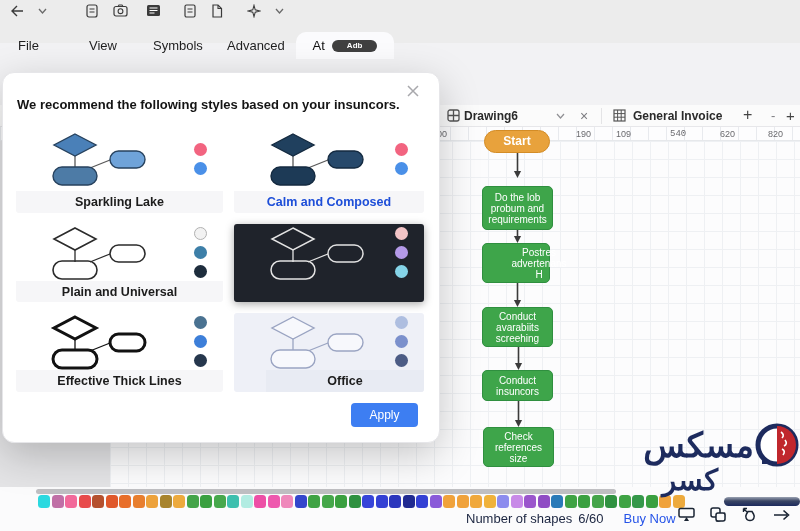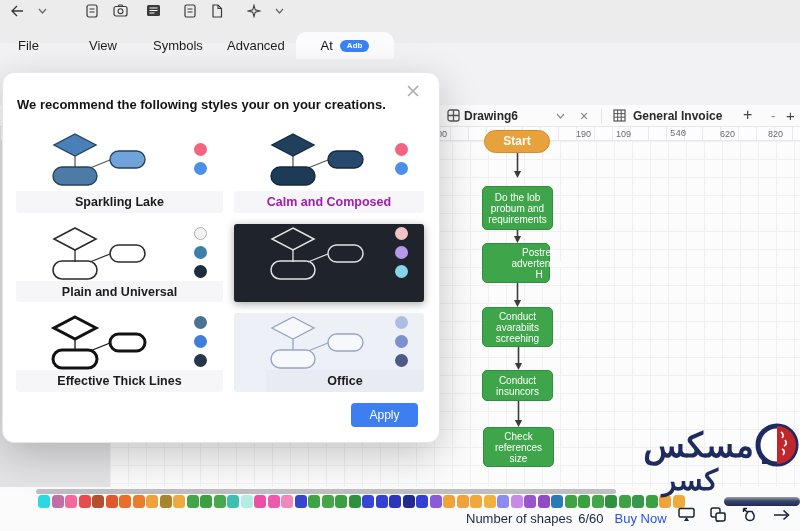--- a/index.html
+++ b/index.html
@@ -7,21 +7,21 @@
   body { position:relative; background:#f2f2f4; }
 
   
   .topbar { position:absolute; left:0; top:0; width:800px; height:43px; background:#ececec; z-index:30; }
   .quick-icons { position:absolute; left:10px; top:3px; height:15px; display:flex; align-items:center; gap:14px; color:#3a3a3a; }
   .quick-icons svg { display:block; }
   .menu-row { position:absolute; left:0; top:16px; width:800px; height:27px;margin-top:16px; }
   .menu-item { position:absolute; top:6px; font-size:13px; color:#1f1f1f; cursor:default; }
   .at-tab { position:absolute; left:296px; top:0; width:98px; height:27px; background:#fbfbfd; border-radius:10px 10px 0 0; display:flex; align-items:center; justify-content:center; gap:7px; }
   .at-label { font-size:13px; color:#111; }
-  .at-badge { background:#3b82f6; color:#fff; font-size:8px; font-weight:bold; border-radius:8px; padding:2px 7px; line-height:1;text-align:right; }
+  .at-badge { background:#404040; color:#fff; font-size:8px; font-weight:bold; border-radius:8px; padding:2px 15px; line-height:1;text-align:right; }
 
   
   .doc-tabbar { position:absolute; left:0; top:105px; width:800px; height:22px; background:#fbfbfb; border-bottom:1px solid #e7e7ea; z-index:5; }
   .doc-tabbar .sep { position:absolute; left:601px; top:3px; width:1px; height:16px; background:#e4e4e6; }
   .tab-label { position:absolute; top:4px; font-size:12px; font-weight:bold; color:#2a2a2a; }
   .tab-glyph { position:absolute; color:#7c7c80; font-size:13px; top:3px; }
   .ruler { position:absolute; left:0; top:127px; width:800px; height:14px; background:#fdfdfe; border-bottom:1px solid #e6e8eb; z-index:5;
            background-image:linear-gradient(90deg,#e8eaee 1px,transparent 1px); background-size:18px 14px; }
   .ruler-num { position:absolute; top:2px; font-size:9px; color:#6a6a6e; }
 
@@ -173,21 +173,21 @@
     <div class="fc-node fc-process" style="left: 482px; top: 243px; width: 68px; height: 40px; color: rgb(255, 255, 255); background: rgb(62, 165, 74); border-color: rgb(47, 143, 63); padding-left: 48px;">Postres advertenans H</div>
     <div class="fc-node fc-process" style="left: 482px; top: 307px; width: 71px; height: 40px; color: rgb(255, 255, 255); background: rgb(62, 165, 74); border-color: rgb(47, 143, 63);">Conduct avarabiits screehing</div>
     <div class="fc-node fc-process" style="left: 482px; top: 370px; width: 71px; height: 31px; color: rgb(255, 255, 255); background: rgb(62, 165, 74); border-color: rgb(47, 143, 63);">Conduct insuncors</div>
     <div class="fc-node fc-process" style="left: 483px; top: 427px; width: 71px; height: 40px; color: rgb(255, 255, 255); background: rgb(62, 165, 74); border-color: rgb(47, 143, 63);">Check references size</div>
   </div>
 
 <div class="dialog">
   <svg class="dialog-close" viewBox="0 0 16 16">
       <path d="M3 3 L13 13 M13 3 L3 13" stroke="#a8a8ac" stroke-width="1.5"></path>
     </svg>
-  <div class="dialog-title">We recommend the following styles your on your creations.</div>
+  <div class="dialog-title">We recommend the following styles based on your insuncors.</div>
   <div id="cards-grid">
       <div class="style-card" style="background: rgb(255, 255, 255);">
         <div class="preview">
           <svg width="122" height="57" viewBox="0 0 122 57">
             <line x1="37" y1="26" x2="37" y2="38" stroke="#5a5a5a" stroke-width="1.3"></line>
             <line x1="52" y1="38" x2="72" y2="30" stroke="#5a5a5a" stroke-width="1.3"></line>
             <polygon points="37,4 58,15 37,26 16,15" fill="#4a80b8" stroke="#27425e" stroke-width="1.4"></polygon>
             <rect x="15" y="37" width="44" height="18" rx="9" fill="#4d7ba6" stroke="#27425e" stroke-width="1.4"></rect>
             <rect x="72" y="21" width="35" height="17" rx="8.5" fill="#6fa3d9" stroke="#27425e" stroke-width="1.4"></rect>
           </svg>
@@ -205,21 +205,21 @@
             <line x1="52" y1="38" x2="72" y2="30" stroke="#5a5a5a" stroke-width="1.3"></line>
             <polygon points="37,4 58,15 37,26 16,15" fill="#20405e" stroke="#142a40" stroke-width="1.4"></polygon>
             <rect x="15" y="37" width="44" height="18" rx="9" fill="#1d3a56" stroke="#142a40" stroke-width="1.4"></rect>
             <rect x="72" y="21" width="35" height="17" rx="8.5" fill="#27496b" stroke="#142a40" stroke-width="1.4"></rect>
           </svg>
           <div class="dots">
             <span class="dot" style="background: rgb(242, 100, 128);"></span>
             <span class="dot" style="background: rgb(74, 144, 232);"></span>
           </div>
         </div>
-        <div class="card-label" style="background: rgb(246, 246, 248); color: #a21caf;">Calm and Composed</div>
+        <div class="card-label" style="background: rgb(246, 246, 248); color: #1d4ed8;">Calm and Composed</div>
       </div>
       <div class="style-card" style="background: rgb(255, 255, 255);">
         <div class="preview">
           <svg width="122" height="57" viewBox="0 0 122 57">
             <line x1="37" y1="26" x2="37" y2="38" stroke="#2b2b2b" stroke-width="1.3"></line>
             <line x1="52" y1="38" x2="72" y2="30" stroke="#2b2b2b" stroke-width="1.3"></line>
             <polygon points="37,4 58,15 37,26 16,15" fill="none" stroke="#2b2b2b" stroke-width="1.6"></polygon>
             <rect x="15" y="37" width="44" height="18" rx="9" fill="none" stroke="#2b2b2b" stroke-width="1.6"></rect>
             <rect x="72" y="21" width="35" height="17" rx="8.5" fill="none" stroke="#2b2b2b" stroke-width="1.6"></rect>
           </svg>
@@ -334,21 +334,21 @@
       <span class="swatch" style="background: rgb(47, 145, 64);"></span>
       <span class="swatch" style="background: rgb(63, 163, 68);"></span>
       <span class="swatch" style="background: rgb(53, 152, 74);"></span>
       <span class="swatch" style="background: rgb(58, 160, 64);"></span>
       <span class="swatch" style="background: rgb(240, 162, 59);"></span>
       <span class="swatch" style="background: rgb(237, 170, 61);"></span>
     </div>
   <div class="status-row">
     <span class="status-label">Number of shapes</span>
     <span class="status-count">6/60</span>
-    <span class="buy-now" style="margin-left:5px">Buy Now</span>
+    <span class="buy-now" style="margin-left:14px">Buy Now</span>
   </div>
   <div class="corner-icons">
     <svg width="17" height="15" viewBox="0 0 17 15">
         <rect x="1" y="1.5" width="15" height="8.5" rx="1.5" fill="none" stroke="#1a2433" stroke-width="1.5"></rect>
         <path d="M8.5 10 L6 14 H11 Z" fill="#1a2433"></path>
       </svg>
     <svg width="16" height="15" viewBox="0 0 16 15">
         <rect x="1" y="1" width="9" height="9" rx="2" fill="none" stroke="#1a2433" stroke-width="1.5"></rect>
         <path d="M6 13.5 C9 15 13 13 14.5 10 L14.5 5.5" fill="none" stroke="#1a2433" stroke-width="1.5"></path>
         <rect x="6" y="6" width="9" height="8" rx="2" fill="#fbfbfc" stroke="#1a2433" stroke-width="1.5"></rect>

